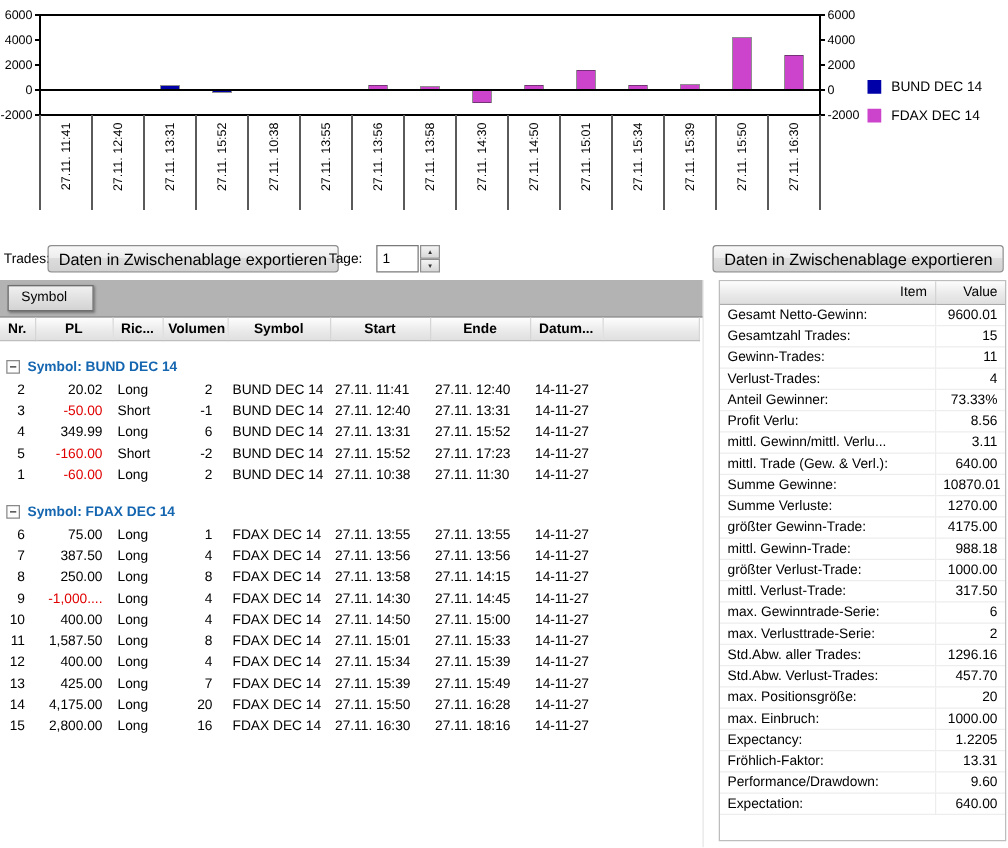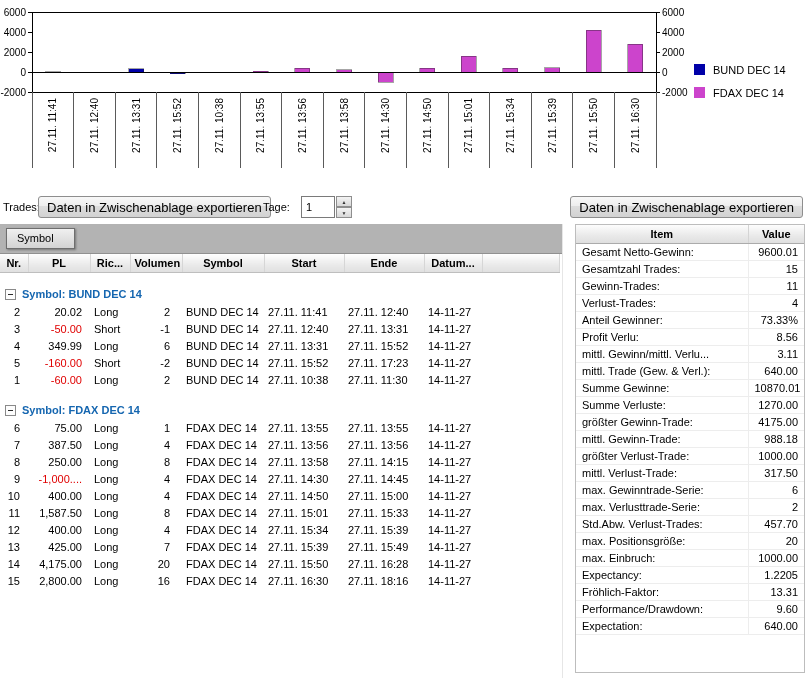--- a/index.html
+++ b/index.html
@@ -41,21 +41,21 @@
   tr.spacer-row td{height:13px}
   tr.group-row td{height:18px}
   .group-label{color:#1566B0;font-weight:bold}
   .collapse-box{display:inline-block;width:11px;height:11px;border:1px solid #898989;background:#FDFDFD;
                 vertical-align:-2px;margin:0 6px 0 1px;position:relative;cursor:default}
   .collapse-box i{position:absolute;left:2px;top:4px;width:5px;height:1px;background:#2B2B2B}
 
   
   .stats-panel{position:absolute;left:575px;top:224px;width:230px;height:449px;border:1px solid #BDBDBD;background:#fff;overflow:hidden}
   table.stats-table{border-collapse:collapse;table-layout:fixed;width:100%}
-  table.stats-table th{font-weight:bold;text-align:center;height:18px;padding:1px 6px;
+  table.stats-table th{font-weight:normal;text-align:right;height:18px;padding:1px 6px;
               background:linear-gradient(#FDFDFD,#E9E9E9 60%,#DFDFDF);
               border-bottom:1px solid #ABABAB;border-right:1px solid #D4D4D4;white-space:nowrap;overflow:hidden}
   table.stats-table th:last-child{border-right:none}
   table.stats-table td{height:17px;padding:1px 6px;border-bottom:1px solid #EDEDED;border-right:1px solid #EDEDED;
               white-space:nowrap;overflow:hidden;font-size:11px}
   table.stats-table td:last-child{border-right:none;text-align:right}
 </style>
 </head>
 <body>
 
@@ -441,20 +441,24 @@
         </tr>
         <tr>
           <td>max. Gewinntrade-Serie:</td>
           <td>6</td>
         </tr>
         <tr>
           <td>max. Verlusttrade-Serie:</td>
           <td>2</td>
         </tr>
         <tr>
+          <td>Std.Abw. aller Trades:</td>
+          <td>1296.16</td>
+        </tr>
+        <tr>
           <td>Std.Abw. Verlust-Trades:</td>
           <td>457.70</td>
         </tr>
         <tr>
           <td>max. Positionsgröße:</td>
           <td>20</td>
         </tr>
         <tr>
           <td>max. Einbruch:</td>
           <td>1000.00</td>

